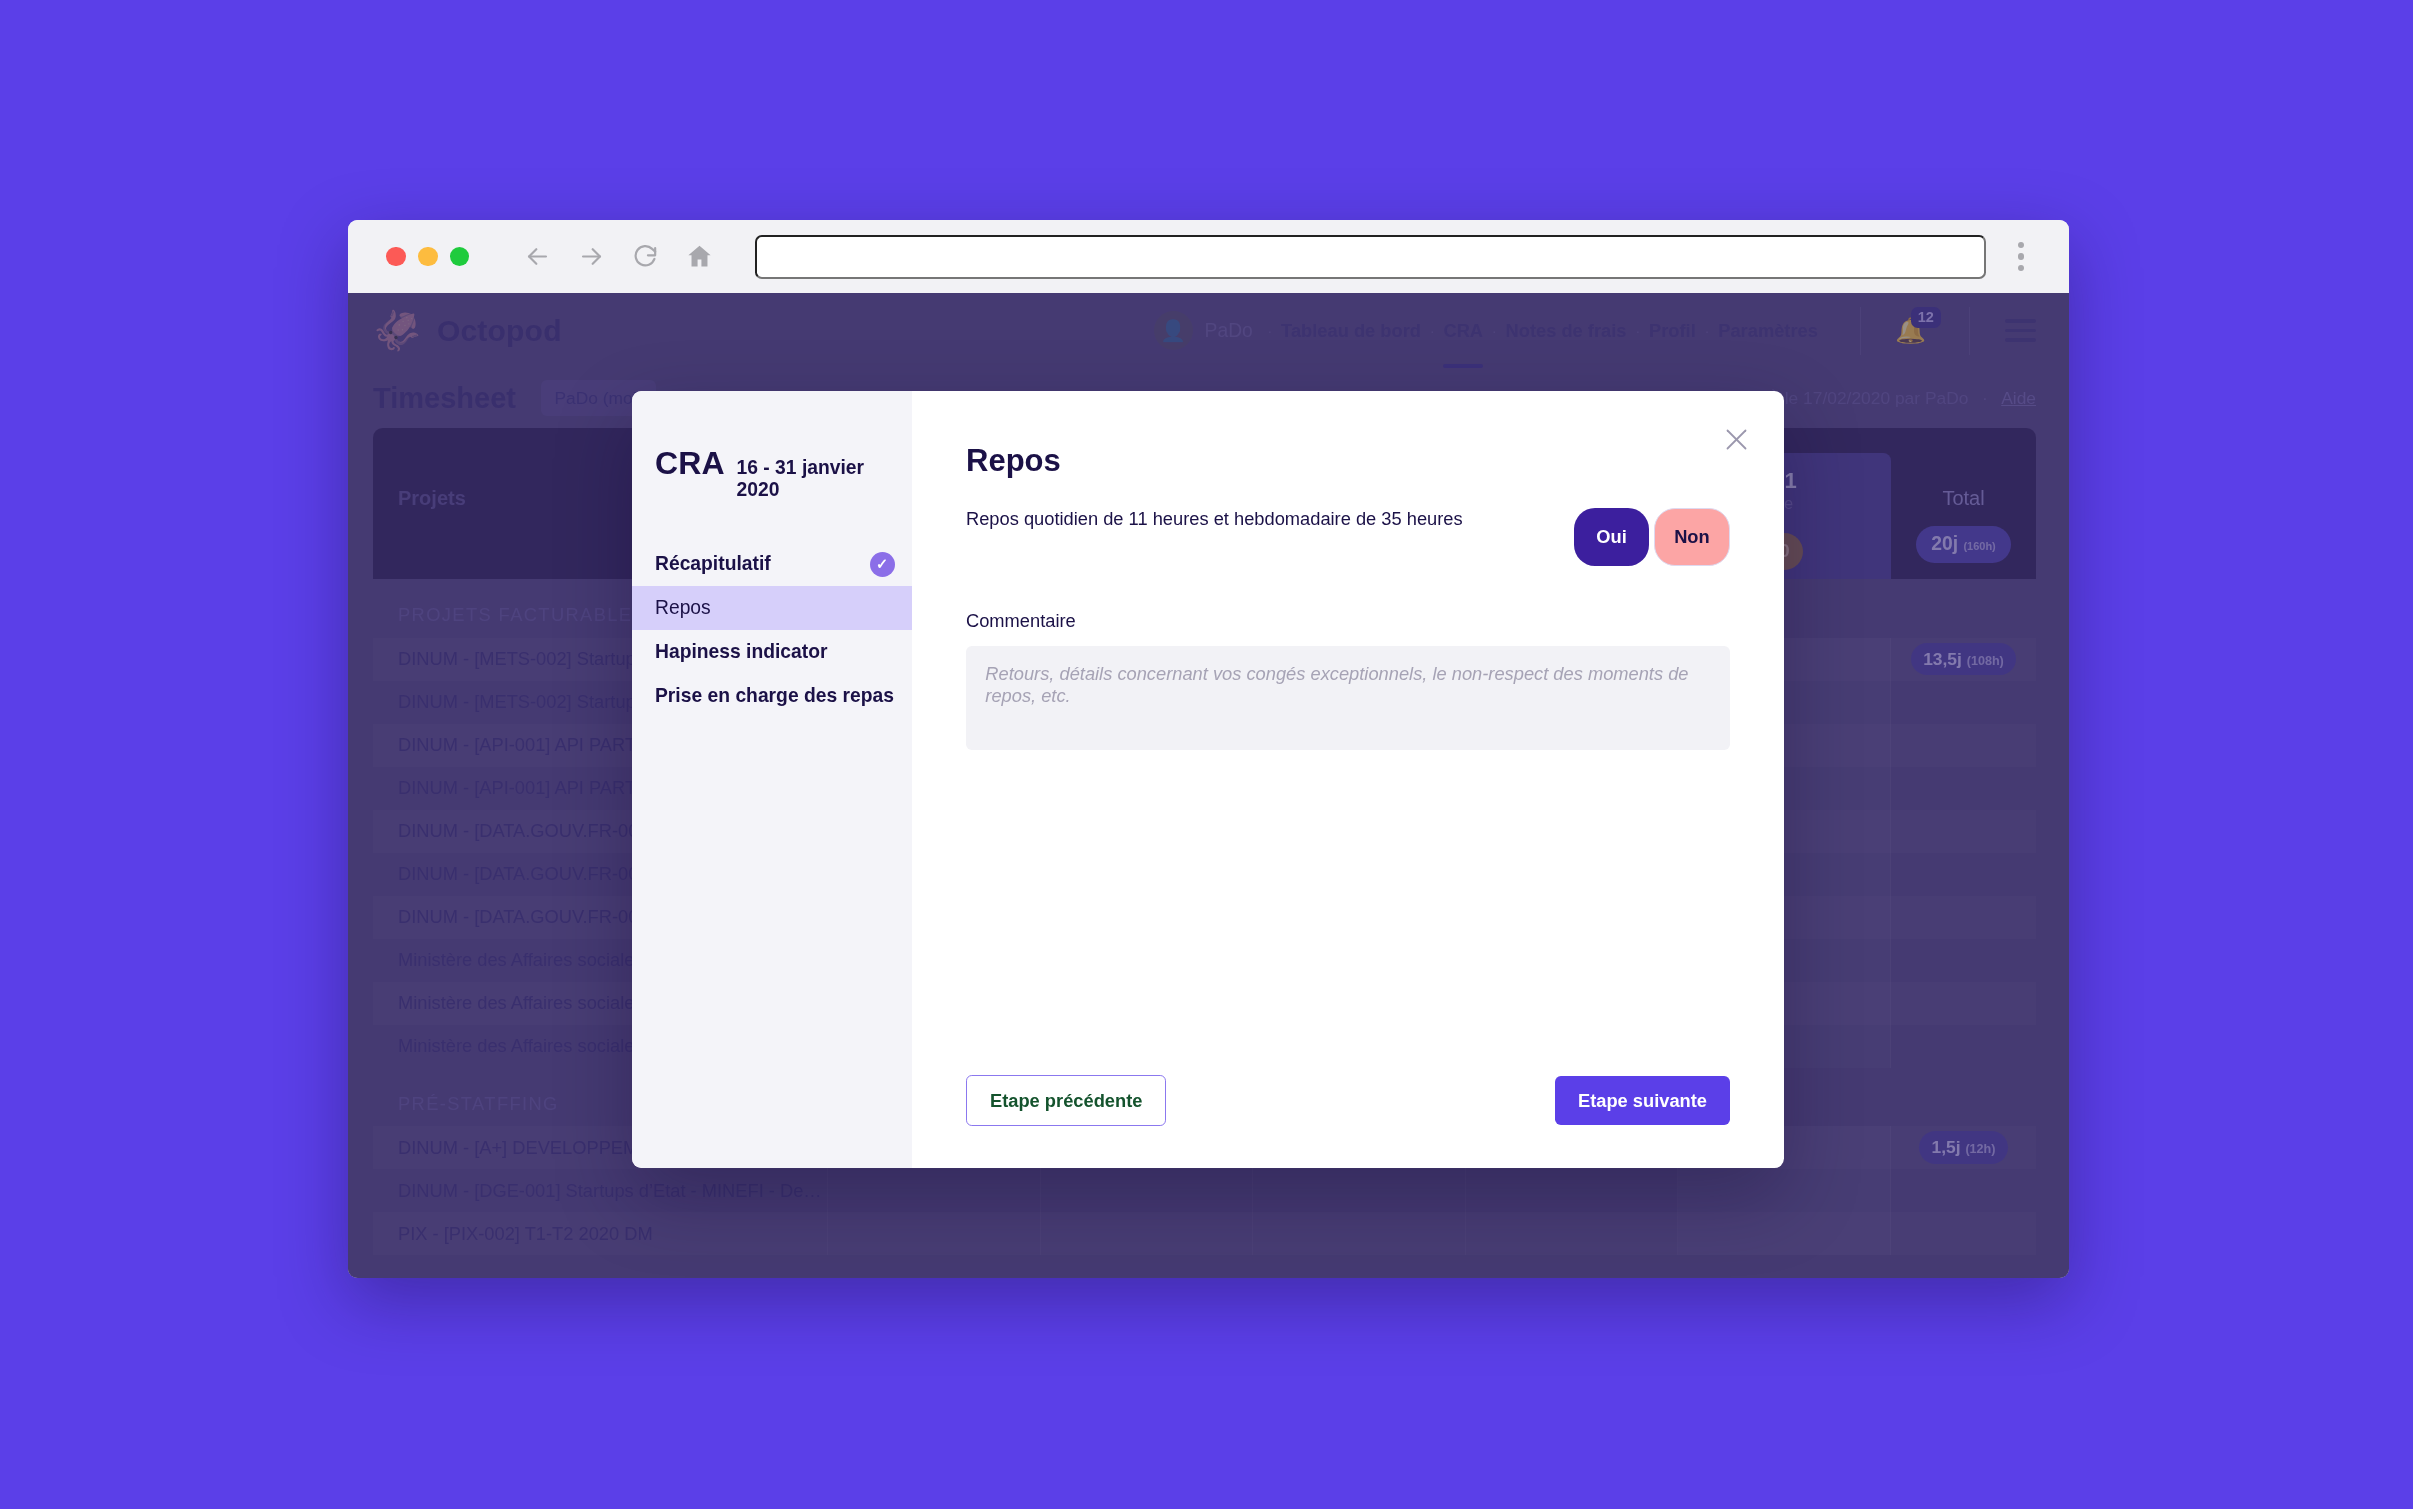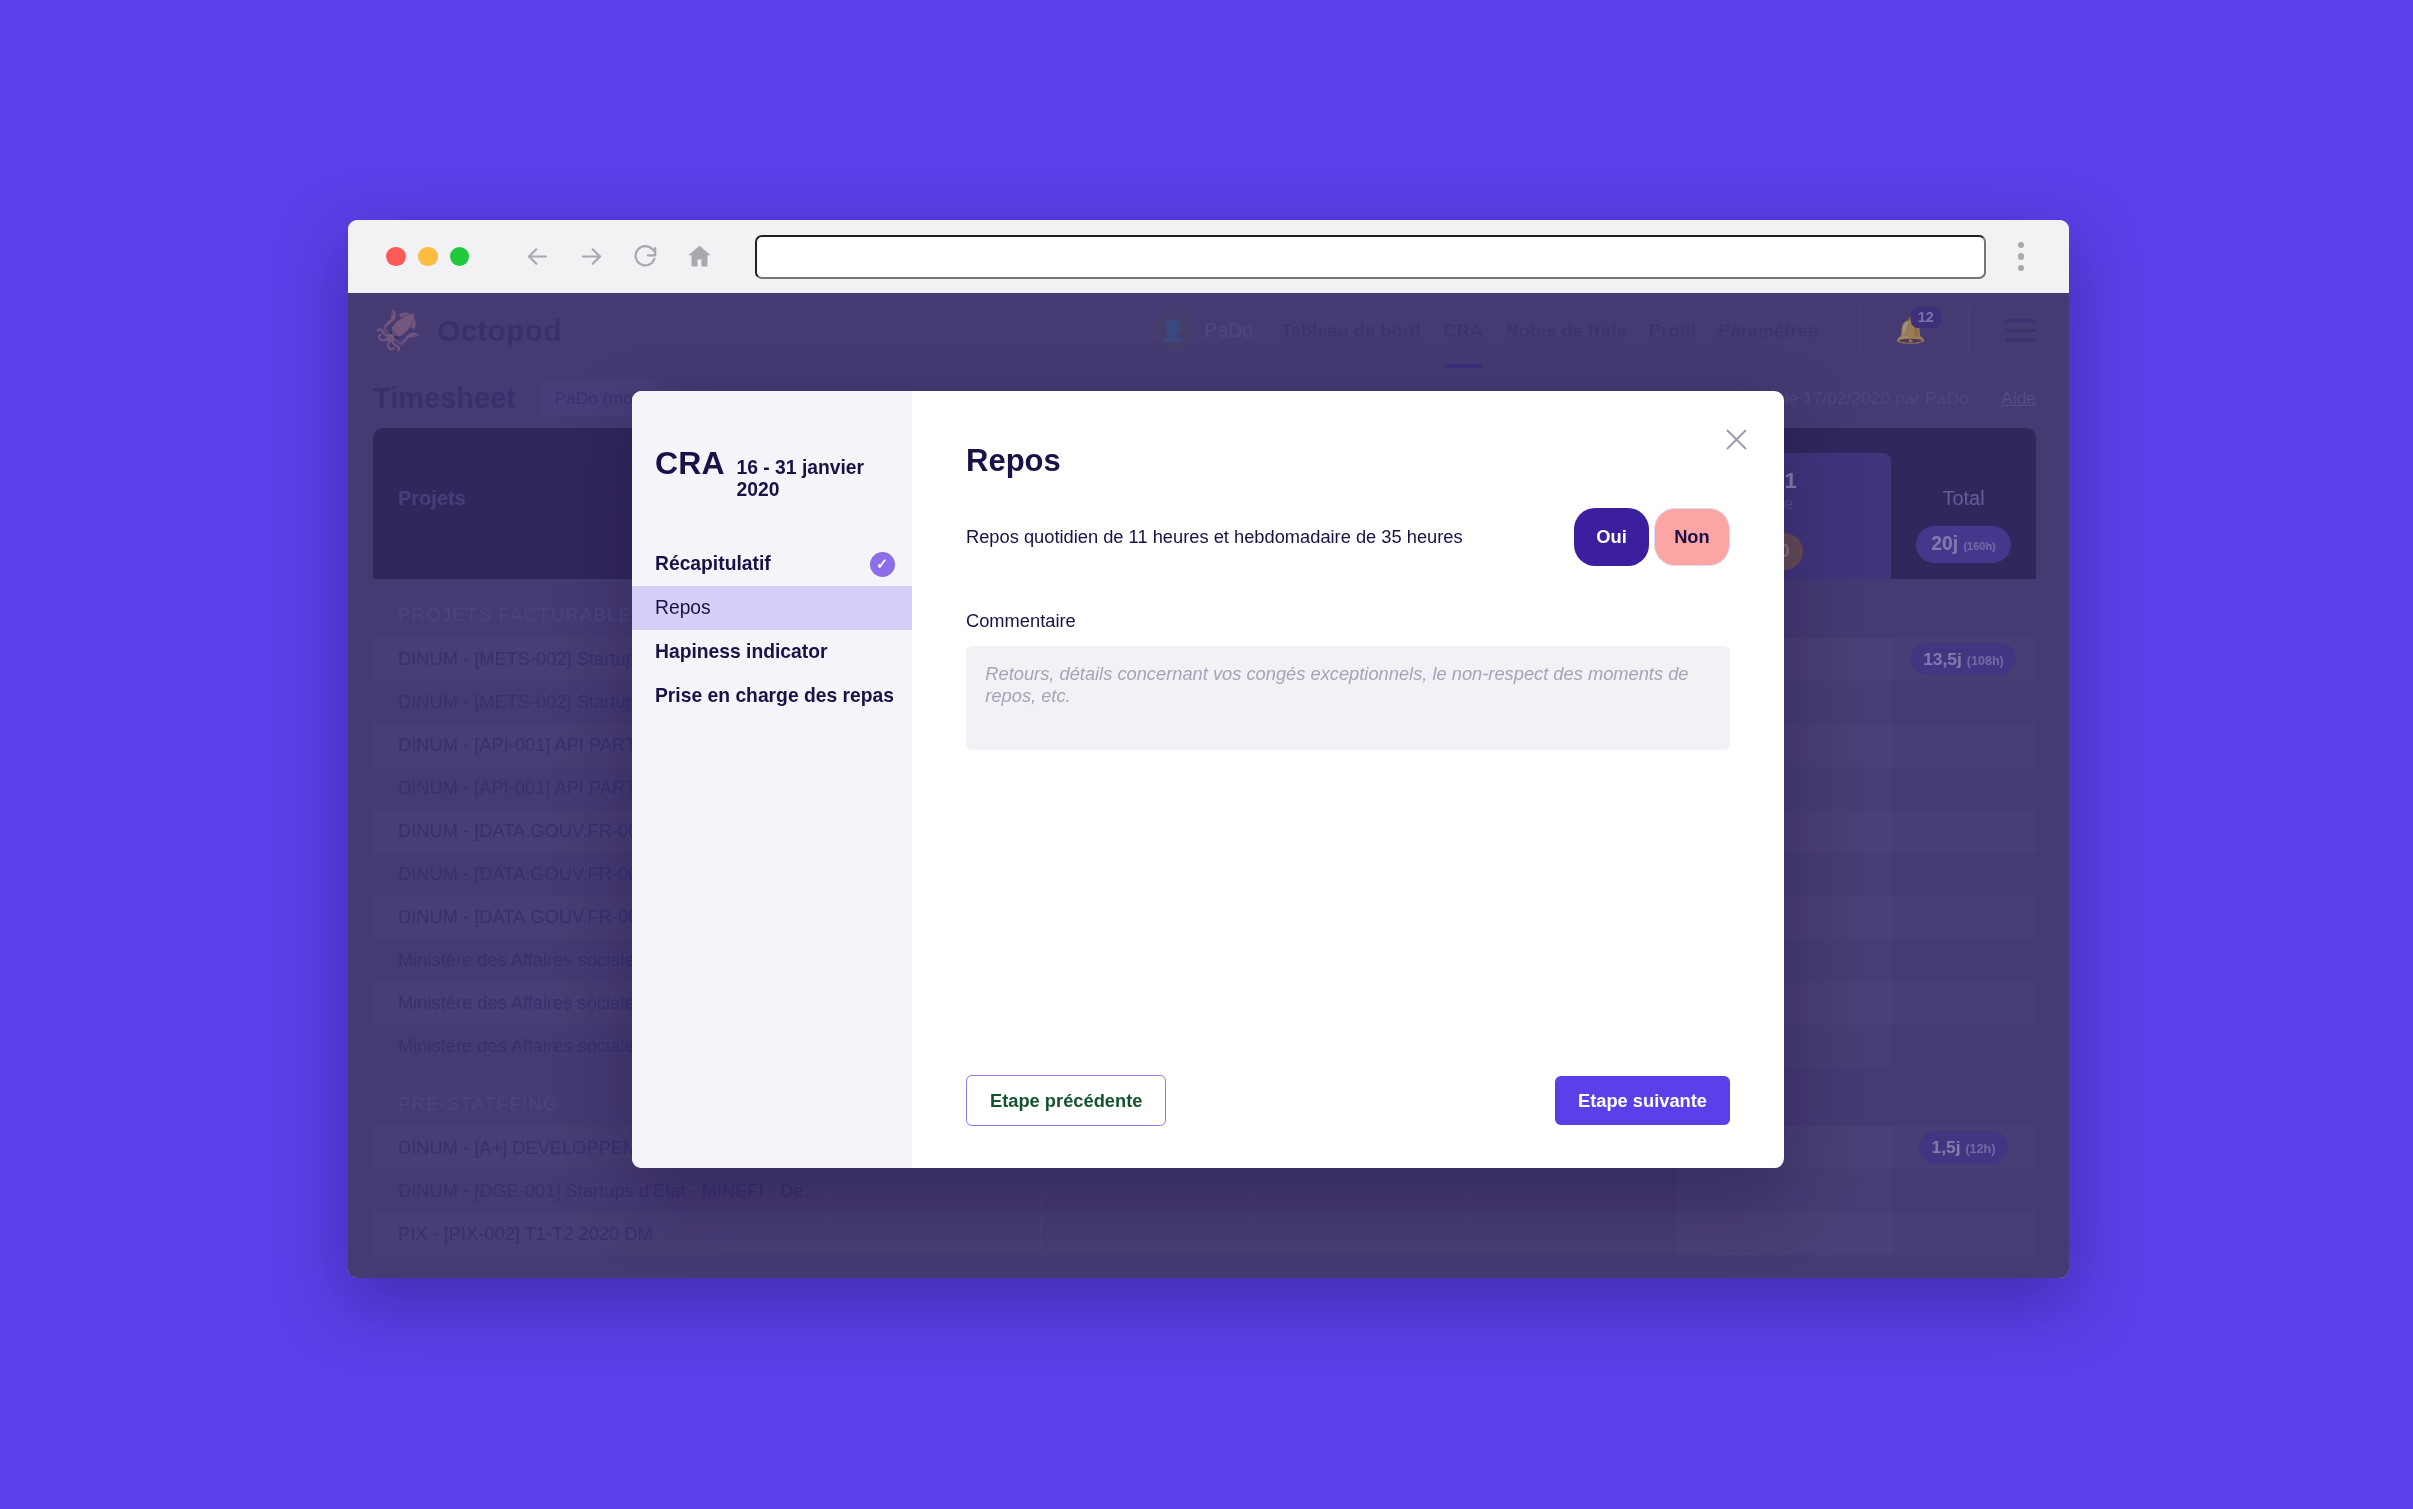--- a/index.html
+++ b/index.html
@@ -258,21 +258,21 @@
   .close-x {
     position: absolute; right: 27px; top: 27px;
     width: 42px; height: 42px;
     display: flex; align-items: center; justify-content: center;
     color: #9b97ad; font-size: 33px; font-weight: 300; line-height: 1;
   }
   .m-title { font-size: 31px; font-weight: 700; color: #1b1147; }
   .m-question { margin-top: 27px; font-size: 18.3px; font-weight: 700; color: #1b1147; }
   .q-row {
     margin-top: 29px;
-    display: flex; align-items: center; justify-content: space-between;
+    display: flex; align-items: flex-start; justify-content: space-between;
   }
   .q-text { font-size: 18.3px; color: #1b1147; }
   .toggle { display: flex; align-items: center; gap: 4.8px; }
   .tg {
     min-width: 75px; height: 58px; border-radius: 21px;
     display: flex; align-items: center; justify-content: center;
     font-size: 18.3px; font-weight: 700;
     padding: 0 19.3px;
   }
   .tg.on { background: #3c1f9e; color: #ffffff; }

